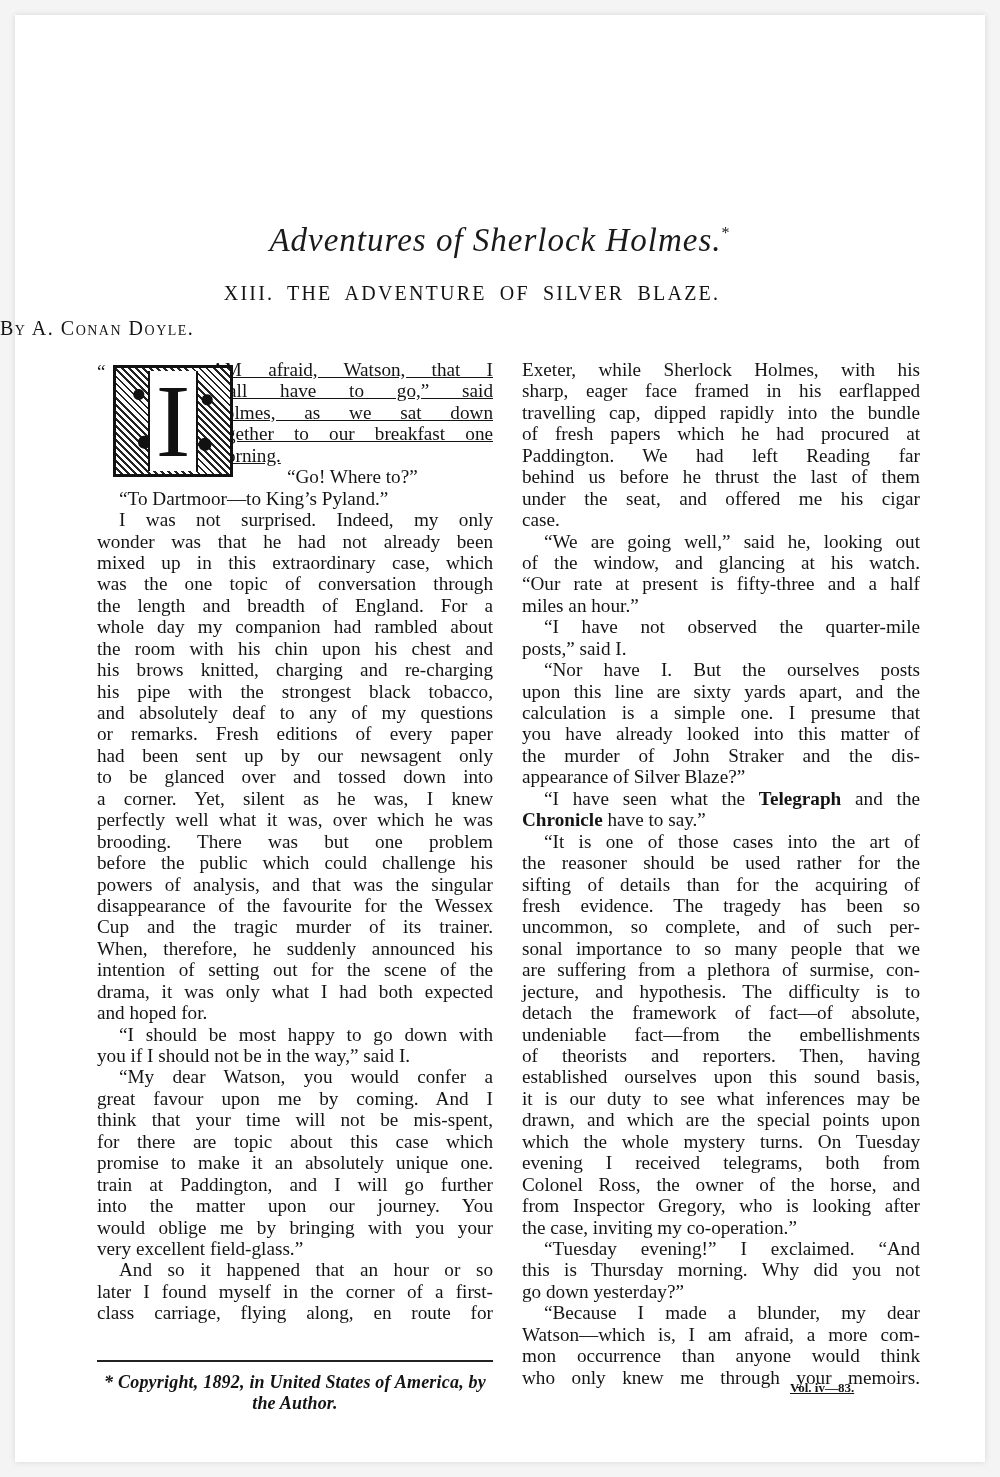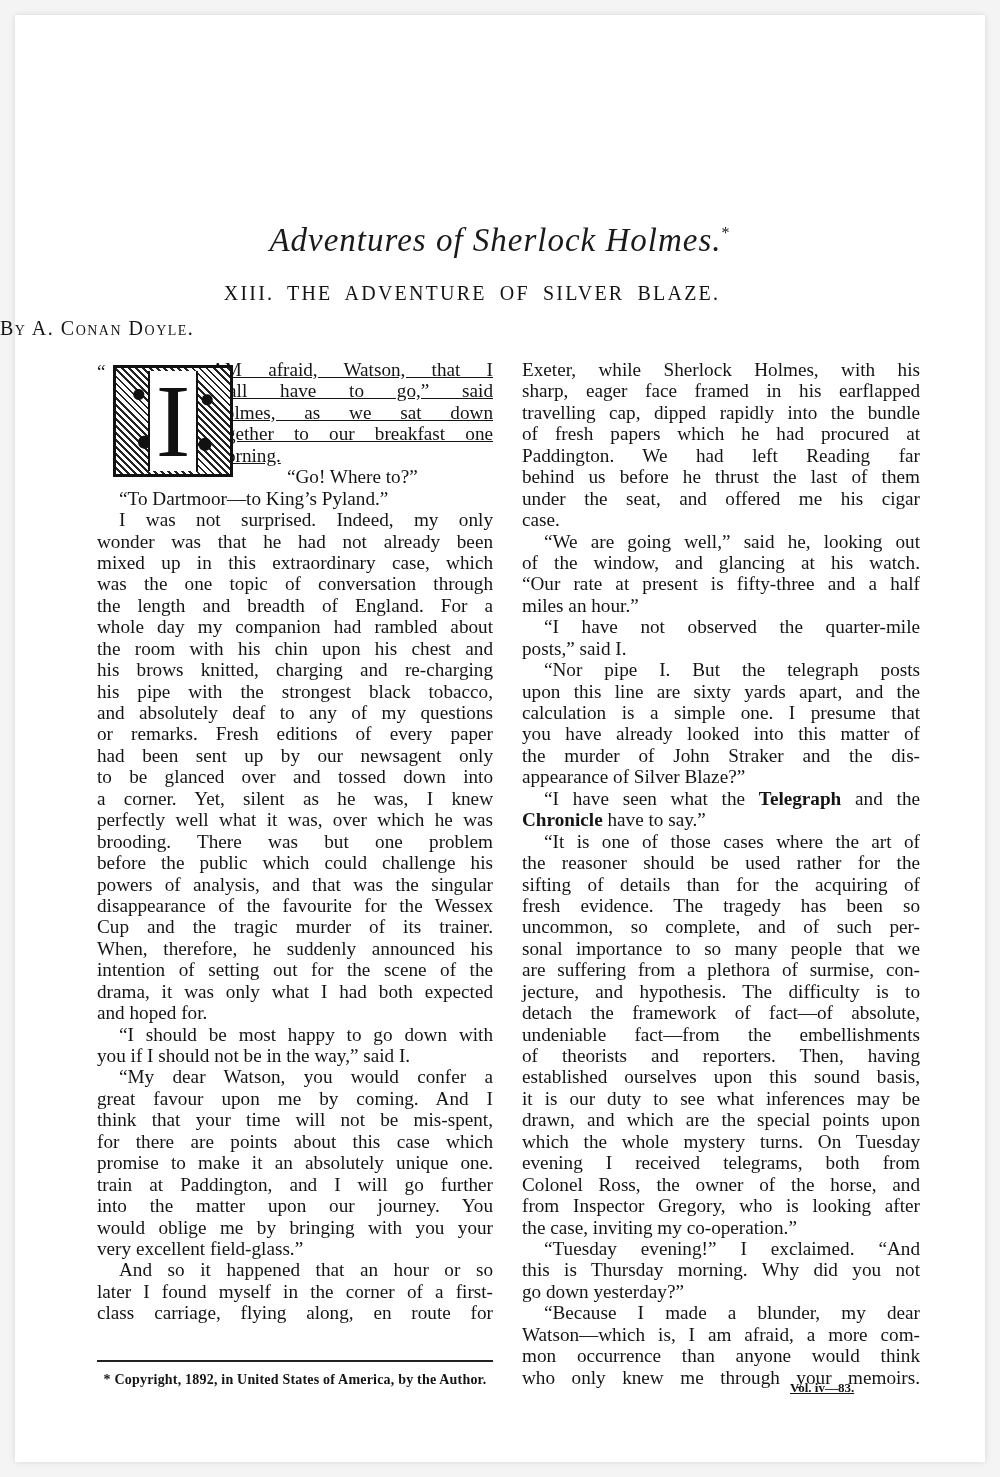--- a/index.html
+++ b/index.html
@@ -94,22 +94,23 @@
     border-left: 2px solid #111;
     border-right: 2px solid #111;
   }
   .it { font-weight: bold; }
   .footrule {
     position: absolute; left: 97px; top: 1360px; width: 396px;
     border-top: 2px solid #222;
   }
   .footnote {
     position: absolute; left: 97px; width: 396px; top: 1372px;
-    font-size: 14px; text-align: center; font-weight: bold;
+    font-size: 18px; text-align: center; font-weight: bold;
     letter-spacing: 0.2px;
+    font-style: italic;
   }
   .signature {
     position: absolute; left: 790px; top: 1380px;
     font-size: 13px; font-weight: bold; text-decoration: underline;
   }
 </style>
 </head>
 <body>
 
 <div class="paper"></div>
@@ -157,21 +158,21 @@
       <span class="line ">Cup and the tragic murder of its trainer.</span>
       <span class="line ">When, therefore, he suddenly announced his</span>
       <span class="line ">intention of setting out for the scene of the</span>
       <span class="line ">drama, it was only what I had both expected</span>
       <span class="line last">and hoped for.</span>
       <span class="line indent">“I should be most happy to go down with</span>
       <span class="line last">you if I should not be in the way,” said I.</span>
       <span class="line indent">“My dear Watson, you would confer a</span>
       <span class="line ">great favour upon me by coming.  And I</span>
       <span class="line ">think that your time will not be mis-spent,</span>
-      <span class="line ">for there are points about this case which</span>
+      <span class="line ">for there are topic about this case which</span>
       <span class="line ">promise to make it an absolutely unique one.</span>
       <span class="line ">train at Paddington, and I will go further</span>
       <span class="line ">into the matter upon our journey.  You</span>
       <span class="line ">would oblige me by bringing with you your</span>
       <span class="line last">very excellent field-glass.”</span>
       <span class="line indent">And so it happened that an hour or so</span>
       <span class="line ">later I found myself in the corner of a first-</span>
       <span class="line ">class carriage, flying along, en route for</span>
     </div>
 </div>
@@ -185,29 +186,29 @@
       <span class="line ">Paddington.  We had left Reading far</span>
       <span class="line ">behind us before he thrust the last of them</span>
       <span class="line ">under the seat, and offered me his cigar</span>
       <span class="line last">case.</span>
       <span class="line indent">“We are going well,” said he, looking out</span>
       <span class="line ">of the window, and glancing at his watch.</span>
       <span class="line ">“Our rate at present is fifty-three and a half</span>
       <span class="line last">miles an hour.”</span>
       <span class="line indent">“I have not observed the quarter-mile</span>
       <span class="line last">posts,” said I.</span>
-      <span class="line indent">“Nor pipe I.  But the telegraph posts</span>
+      <span class="line indent">“Nor have I.  But the ourselves posts</span>
       <span class="line ">upon this line are sixty yards apart, and the</span>
       <span class="line ">calculation is a simple one.  I presume that</span>
       <span class="line ">you have already looked into this matter of</span>
       <span class="line ">the murder of John Straker and the dis-</span>
       <span class="line last">appearance of Silver Blaze?”</span>
       <span class="line indent">“I have seen what the <span class="it">Telegraph</span> and the</span>
       <span class="line last"><span class="it">Chronicle</span> have to say.”</span>
-      <span class="line indent">“It is one of those cases where the art of</span>
+      <span class="line indent">“It is one of those cases into the art of</span>
       <span class="line ">the reasoner should be used rather for the</span>
       <span class="line ">sifting of details than for the acquiring of</span>
       <span class="line ">fresh evidence.  The tragedy has been so</span>
       <span class="line ">uncommon, so complete, and of such per-</span>
       <span class="line ">sonal importance to so many people that we</span>
       <span class="line ">are suffering from a plethora of surmise, con-</span>
       <span class="line ">jecture, and hypothesis.  The difficulty is to</span>
       <span class="line ">detach the framework of fact—of absolute,</span>
       <span class="line ">undeniable fact—from the embellishments</span>
       <span class="line ">of theorists and reporters.  Then, having</span>

